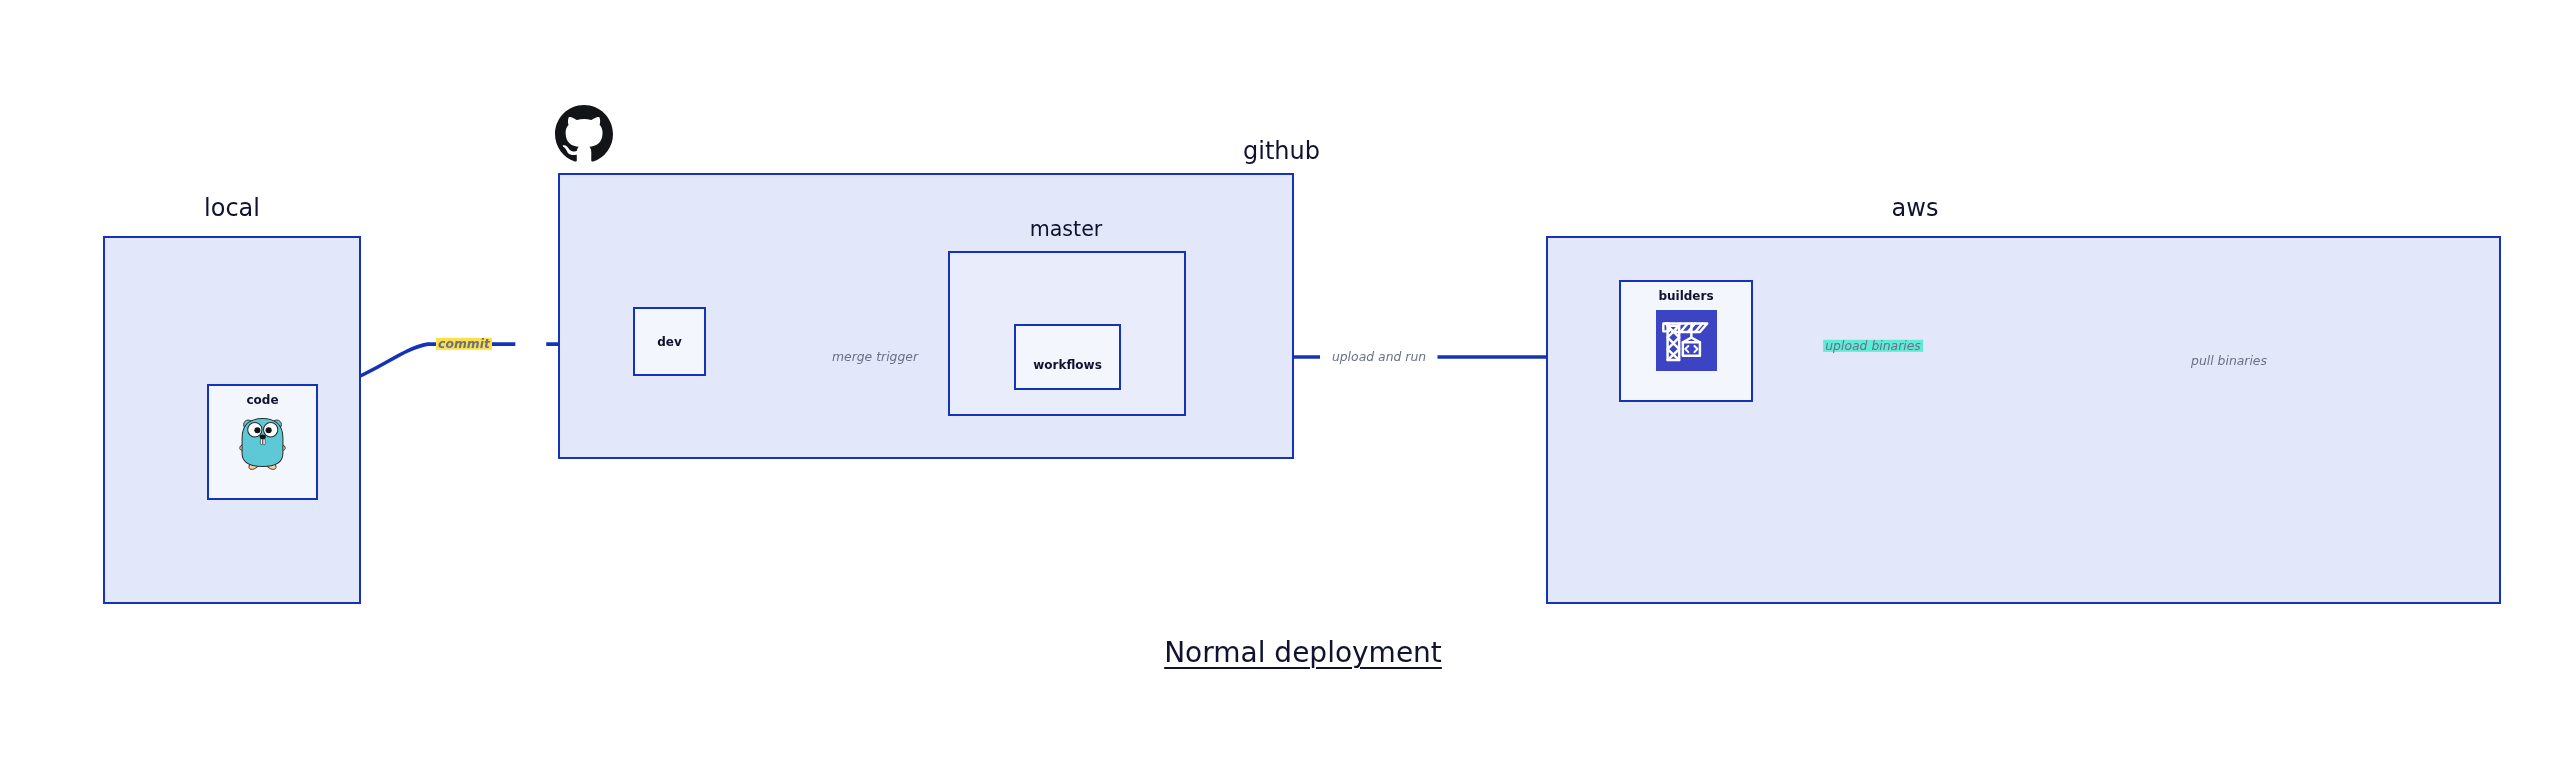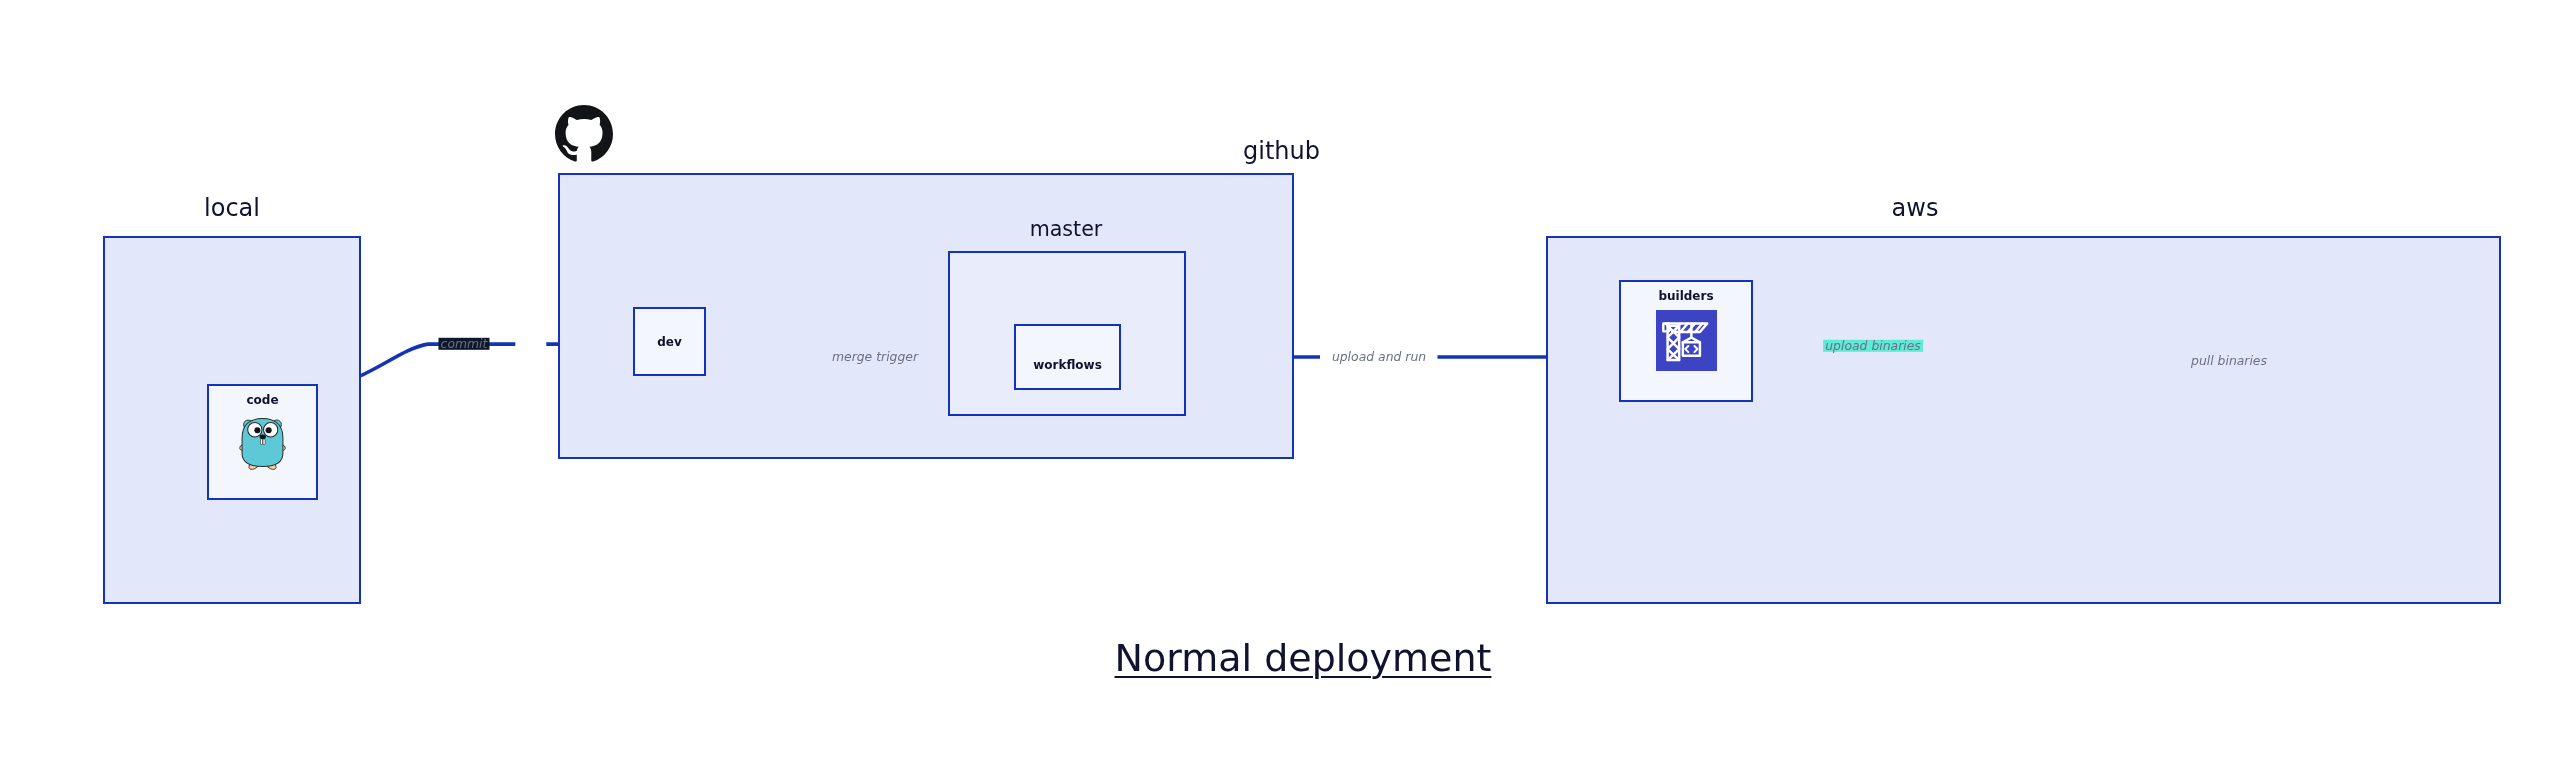--- a/index.html
+++ b/index.html
@@ -82,21 +82,21 @@
     white-space:nowrap;
     background:transparent;
     padding:0 2.1px;
   }
 
   
   .diagram-title{
     position:absolute;
     transform:translateX(-50%);
     color:#101230;
-    font-size:38px;
+    font-size:28px;
     font-weight:400;
     line-height:1;
     white-space:nowrap;
     text-decoration:underline;
     text-underline-offset:5.2px;
     text-decoration-thickness:2.1px;
   }
 
   
   .octocat{
@@ -218,21 +218,21 @@
           <rect x="44" y="53" width="28" height="22"></rect>
 
           <path d="M 53 59 L 48 64 L 53 69 M 63 59 L 68 64 L 63 69" stroke-width="3.2"></path>
         </g>
       </svg>
     </span>
   </div>
 
 
 
-  <div class="edge-label" style="left:464px; top:344px; background:#0f172a;">commit</div>
+  <div class="edge-label" style="left:464px; top:344px; background:#fde047;font-weight:bold;">commit</div>
 
   <div class="edge-label" style="left:875px; top:357px; background:#e2e7fa;">merge trigger</div>
 
   <div class="edge-label" style="left:1379px; top:357px; background:#ffffff;">upload and run</div>
 
   <div class="edge-label" style="left:1873px; top:346px; background:#5eead4;">upload binaries</div>
 
   <div class="edge-label" style="left:2229px; top:361px; background:#e2e7fa;">pull binaries</div>
 
   <div class="diagram-title" style="left:1303px; top:639px;">Normal deployment</div>

